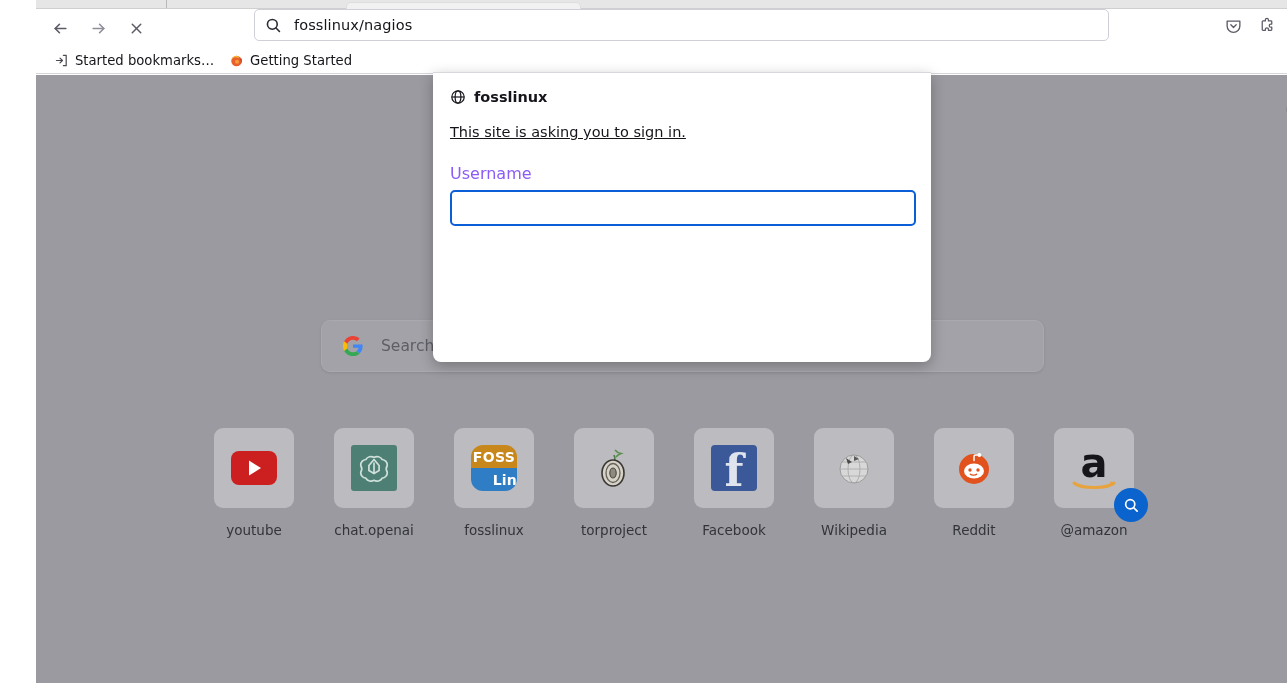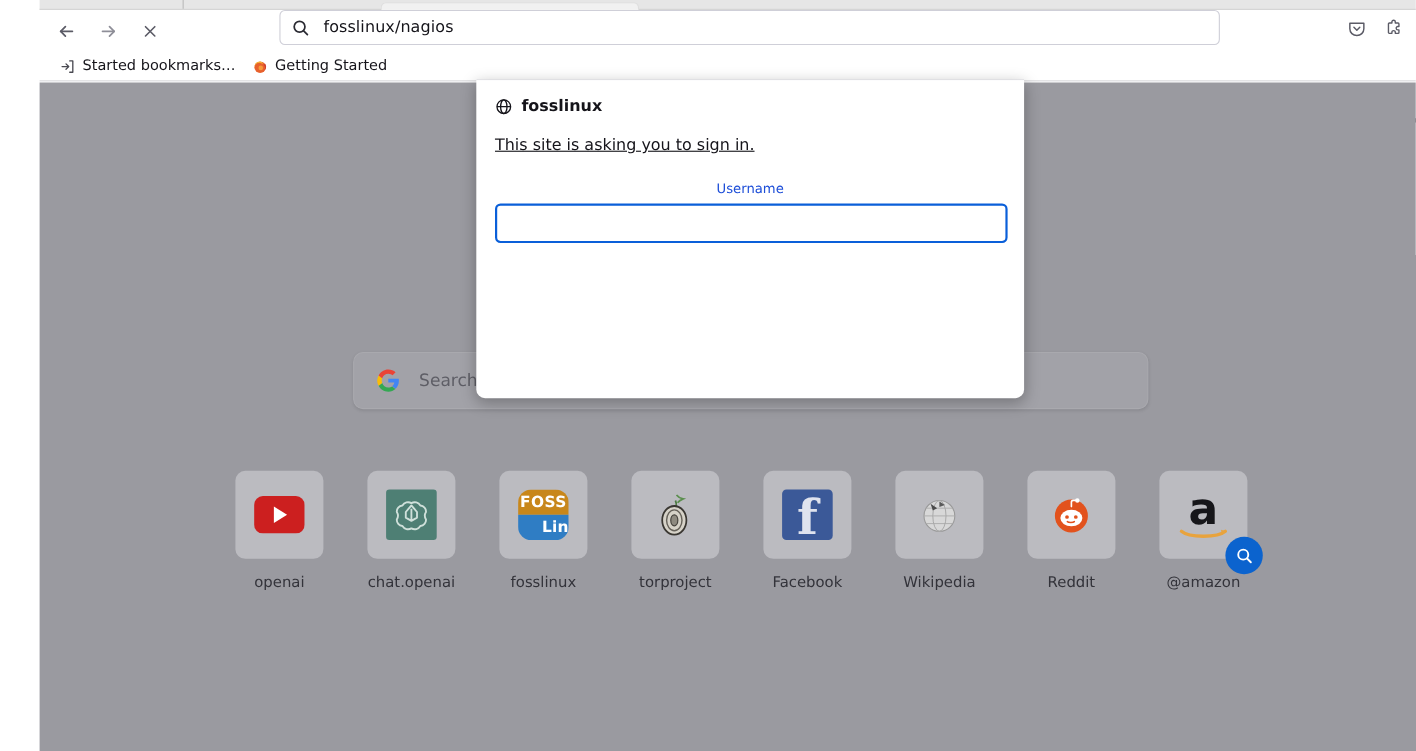--- a/index.html
+++ b/index.html
@@ -202,23 +202,22 @@
     border-top: 1px solid #d8d8dc;
   }
   .dlg-inner { padding: 16px 17px 14px 17px; }
   .dlg-host {
     display: flex; align-items: center; gap: 8px;
     font-size: 14.5px; font-weight: bold; color: #15141a;
     margin-bottom: 19px;
   }
   .dlg-msg { font-size: 14.5px; color: #15141a; margin-bottom: 24px; text-decoration: underline; }
   .fld-label {
-    font-size: 12px; color: #1d4ed8;
+    font-size: 16px; color: #8b5cf6;
     margin-bottom: 7px;
-    text-align: center;
   }
   .dlg-input {
     display: block;
     width: 466px; height: 34px;
     border: 1px solid #bfbfc9;
     border-radius: 4px;
     background: #ffffff;
     font-size: 14px; color: #15141a;
     padding: 0 8px;
     outline: none;
@@ -352,21 +351,21 @@
 
       <div class="shortcut">
         <div class="tile">
           <div class="inner">
             <svg width="46" height="34" viewBox="0 0 46 34">
               <rect x="0" y="0" width="46" height="34" rx="8" fill="#cc1f1f"></rect>
               <path d="M18 9.5l12 7.5-12 7.5z" fill="#ffffff"></path>
             </svg>
           </div>
         </div>
-        <div class="sc-label">openai</div>
+        <div class="sc-label">youtube</div>
       </div>
 
       <div class="shortcut">
         <div class="tile">
           <div class="inner">
             <div class="oai-logo">
               <svg width="34" height="34" viewBox="0 0 40 40" fill="none" stroke="#cfe0da" stroke-width="2" stroke-linejoin="round">
                 <path d="M20 7.5c3.4-2 7.6-.8 9.6 2.5 3.6.3 6.3 3.4 6 7-1.9 3-1.9 5 0 8 .3 3.6-2.4 6.7-6 7-2 3.3-6.2 4.5-9.6 2.5-3.4 2-7.6.8-9.6-2.5-3.6-.3-6.3-3.4-6-7 1.9-3 1.9-5 0-8-.3-3.6 2.4-6.7 6-7 2-3.3 6.2-4.5 9.6-2.5z"></path>
                 <path d="M20 13.5v13M14 17v6l6 3.5 6-3.5v-6L20 10z"></path>
               </svg>

